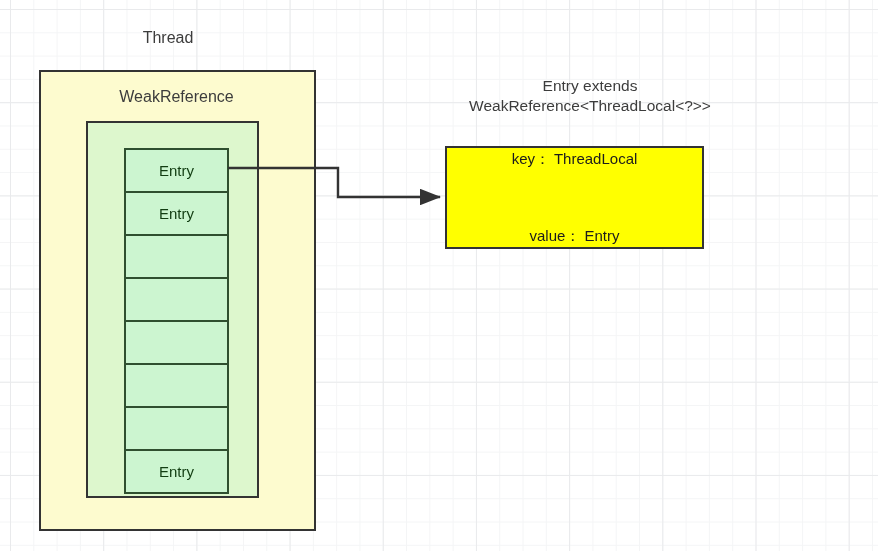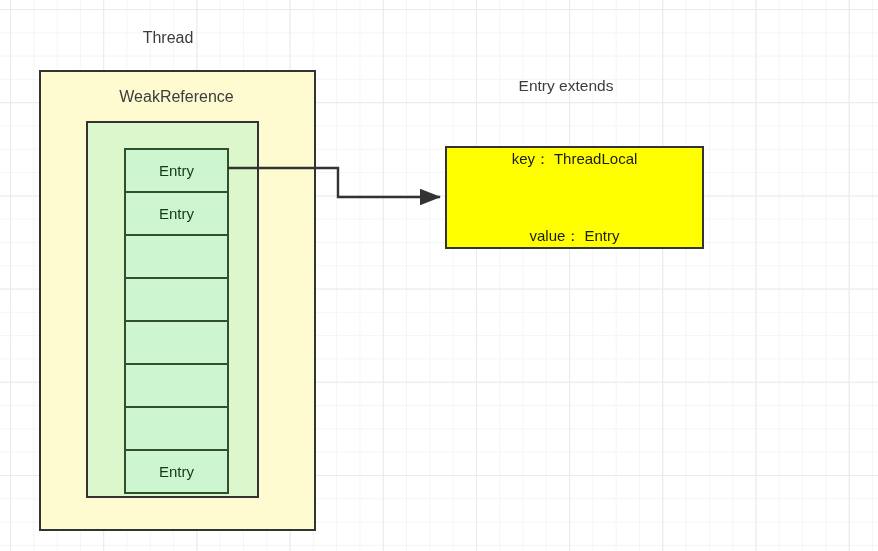--- a/index.html
+++ b/index.html
@@ -121,21 +121,21 @@
 
   .map-label {
     left: 86px;
     top: 87px;
     width: 181px;
     text-align: center;
     font-size: 16px;
   }
 
   .entry-extends-label {
-    left: 400px;
+    left: 424px;
     top: 76px;
     width: 332px;
     text-align: center;
     font-size: 15.5px;
   }
 
   .kv-line { white-space: pre; }
 
   
   #connector {
@@ -164,21 +164,21 @@
     <div class="entry-cell">Entry</div>
     <div class="entry-cell">Entry</div>
     <div class="entry-cell"></div>
     <div class="entry-cell"></div>
     <div class="entry-cell"></div>
     <div class="entry-cell"></div>
     <div class="entry-cell"></div>
     <div class="entry-cell">Entry</div>
   </div>
 
-  <div class="label entry-extends-label"><span>Entry extends</span><br></div>
+  <div class="label entry-extends-label"><span>Entry extends</span><br><span>WeakReference&lt;ThreadLocal&lt;?&gt;&gt;</span></div>
 
   <div class="box kv-box">
     <div class="kv-line">key： ThreadLocal</div>
     <div class="kv-line">value： Entry</div>
   </div>
 
   <svg id="connector" viewBox="0 0 878 551" width="878" height="551">
     <defs>
       <marker id="arrowhead" markerWidth="9" markerHeight="7" refX="8.5" refY="3.5" orient="auto" markerUnits="strokeWidth">
         <polygon points="0 0, 9 3.5, 0 7" fill="#333333"></polygon>

